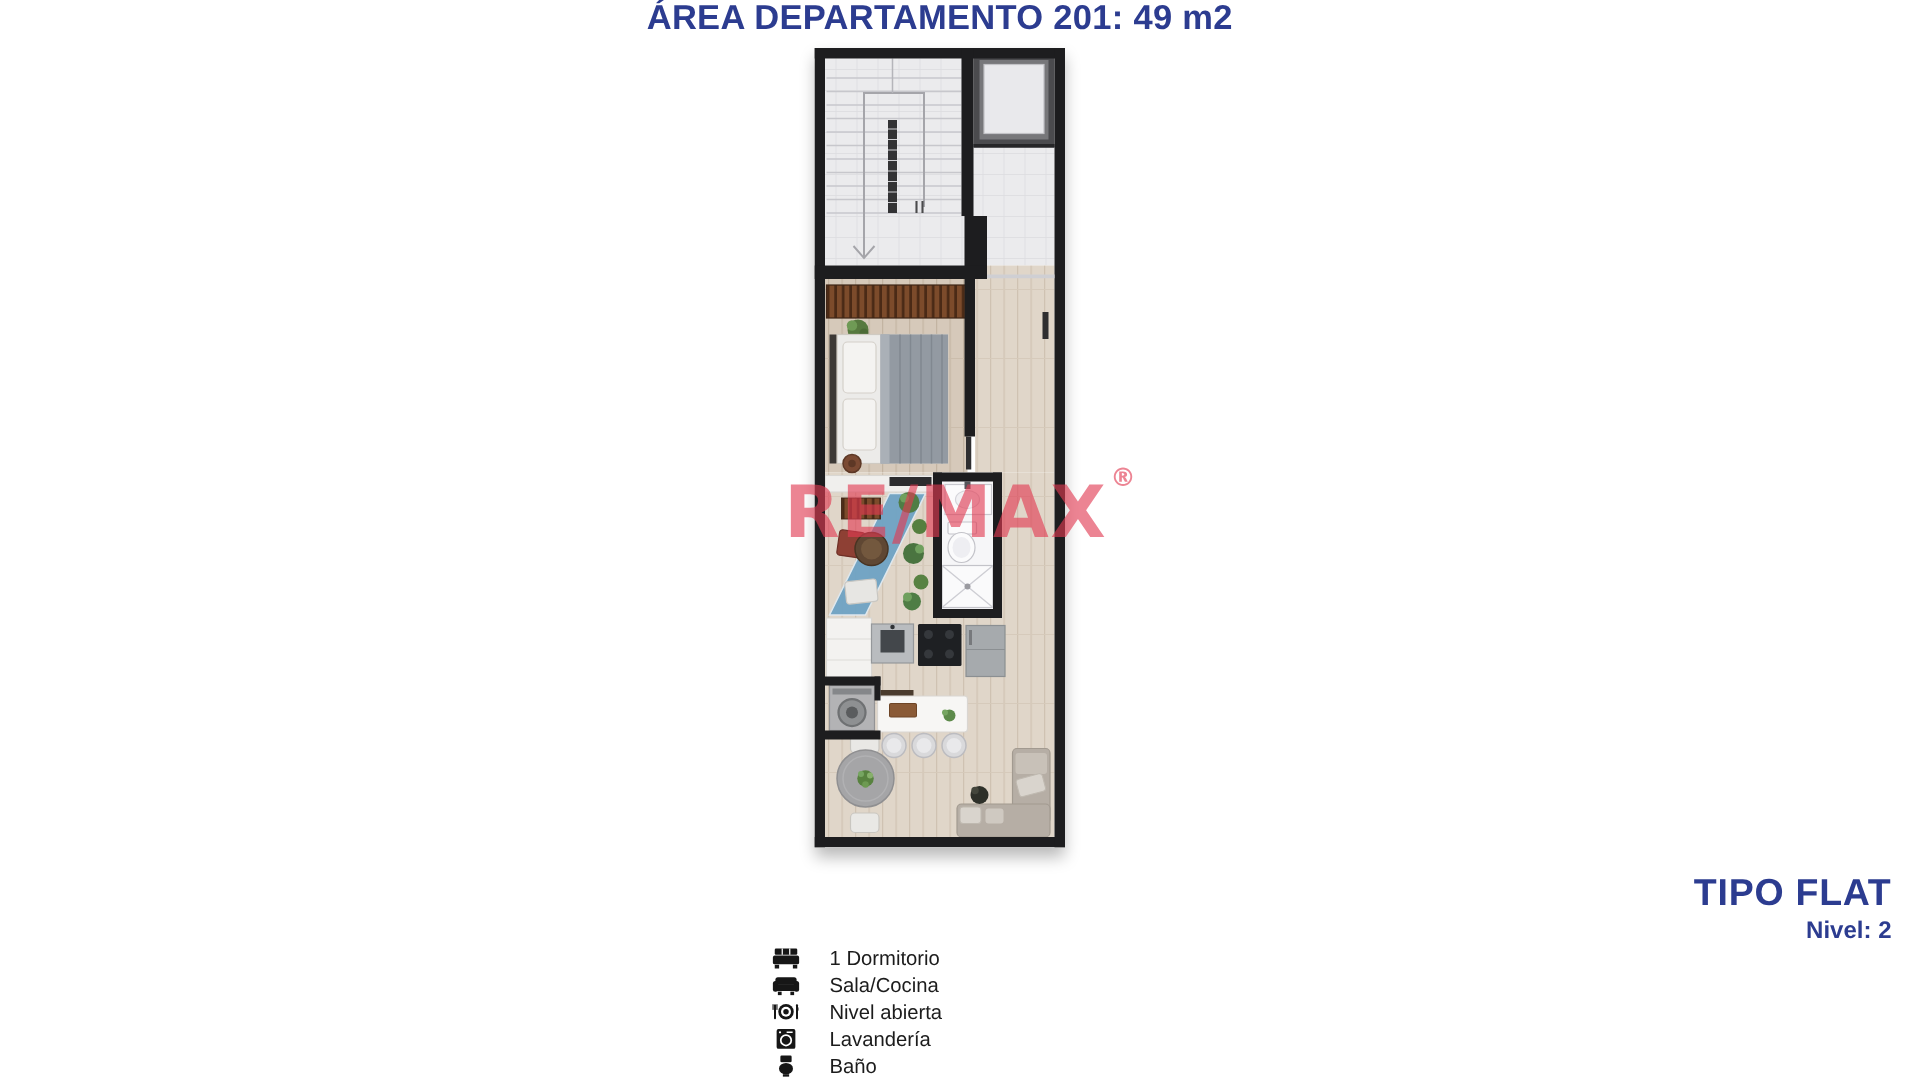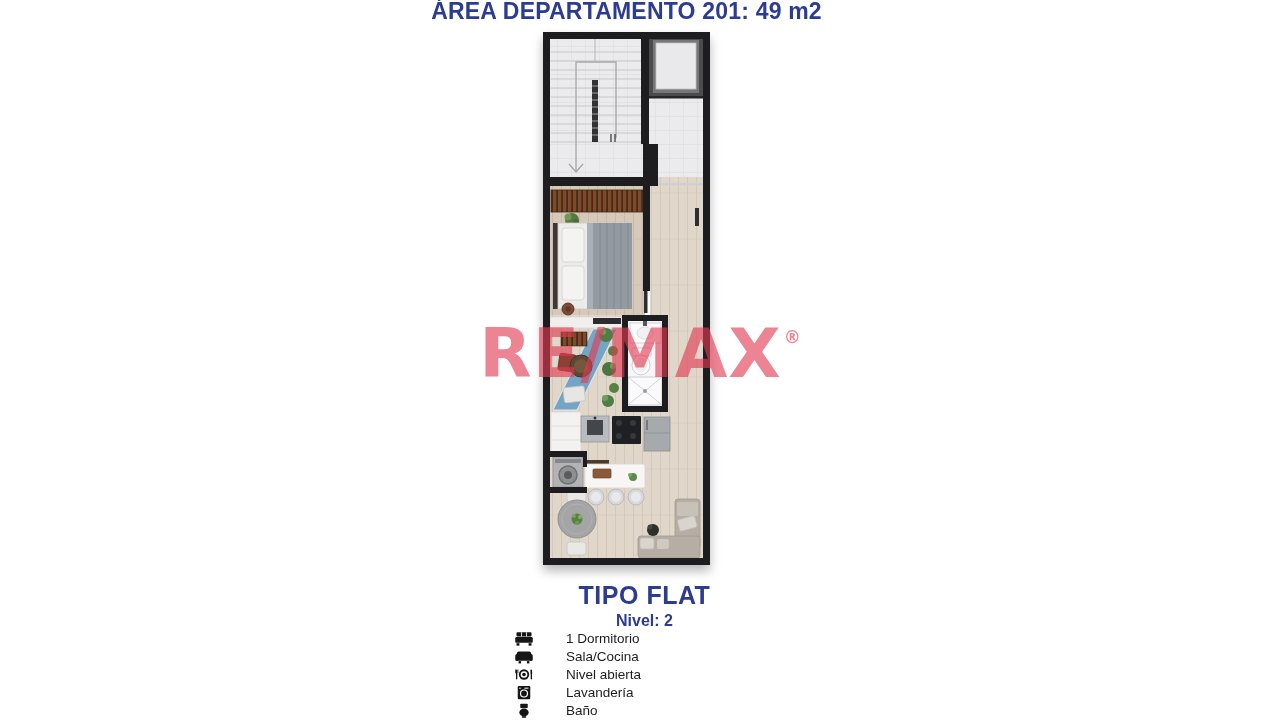--- a/index.html
+++ b/index.html
@@ -21,35 +21,35 @@
   }
   .floor-plan{
     position:absolute;left:543px;top:32px;width:167px;height:533px;
     box-shadow:0 6px 10px rgba(0,0,0,.28);
   }
   .watermark{
     position:absolute;top:314px;left:0;width:1280px;text-align:center;
     z-index:5;pointer-events:none;white-space:nowrap;
   }
   .watermark .txt{
-    font-family:"DejaVu Sans", sans-serif;font-size:68px;font-weight:bold;
+    font-family:"DejaVu Sans", sans-serif;font-size:48px;font-weight:bold;
     color:var(--watermark-pink);opacity:.62;letter-spacing:1px;
   }
   .watermark .reg{
     font-family:"DejaVu Sans", sans-serif;font-size:17px;font-weight:bold;
     color:var(--watermark-pink);opacity:.62;position:relative;top:-34px;margin-left:2px;
   }
-  .caption{position:absolute;top:581px;left:18px;width:1253px;text-align:center}
+  .caption{position:absolute;top:581px;left:8px;width:1253px;text-align:right}
   .caption .type{font-size:25px;font-weight:bold;color:var(--accent-blue);letter-spacing:.5px}
   .caption .level{font-size:16px;font-weight:bold;color:var(--accent-blue);margin-top:2px;}
   .legend{position:absolute;left:512px;top:629px}
   .legend-row{display:flex;align-items:center;height:18px}
   .legend-icon{width:24px;display:flex;justify-content:center;align-items:center}
   .legend-icon svg{fill:#161616}
-  .legend-label{margin-left:30px;font-size:13.5px;color:var(--legend-text)}
+  .legend-label{margin-left:17px;font-size:13.5px;color:var(--legend-text)}
   .defs-hidden{position:absolute;width:0;height:0;overflow:hidden}
 </style>
 </head>
 <body>
 
 <svg class="defs-hidden" aria-hidden="true">
   <defs>
     <symbol id="bed-icon" viewBox="0 0 24 18">
       <rect x="3" y="1.5" width="18" height="5" rx="1"></rect>
       <line x1="9" y1="1.5" x2="9" y2="6.5" stroke="#ffffff" stroke-width="1"></line>

